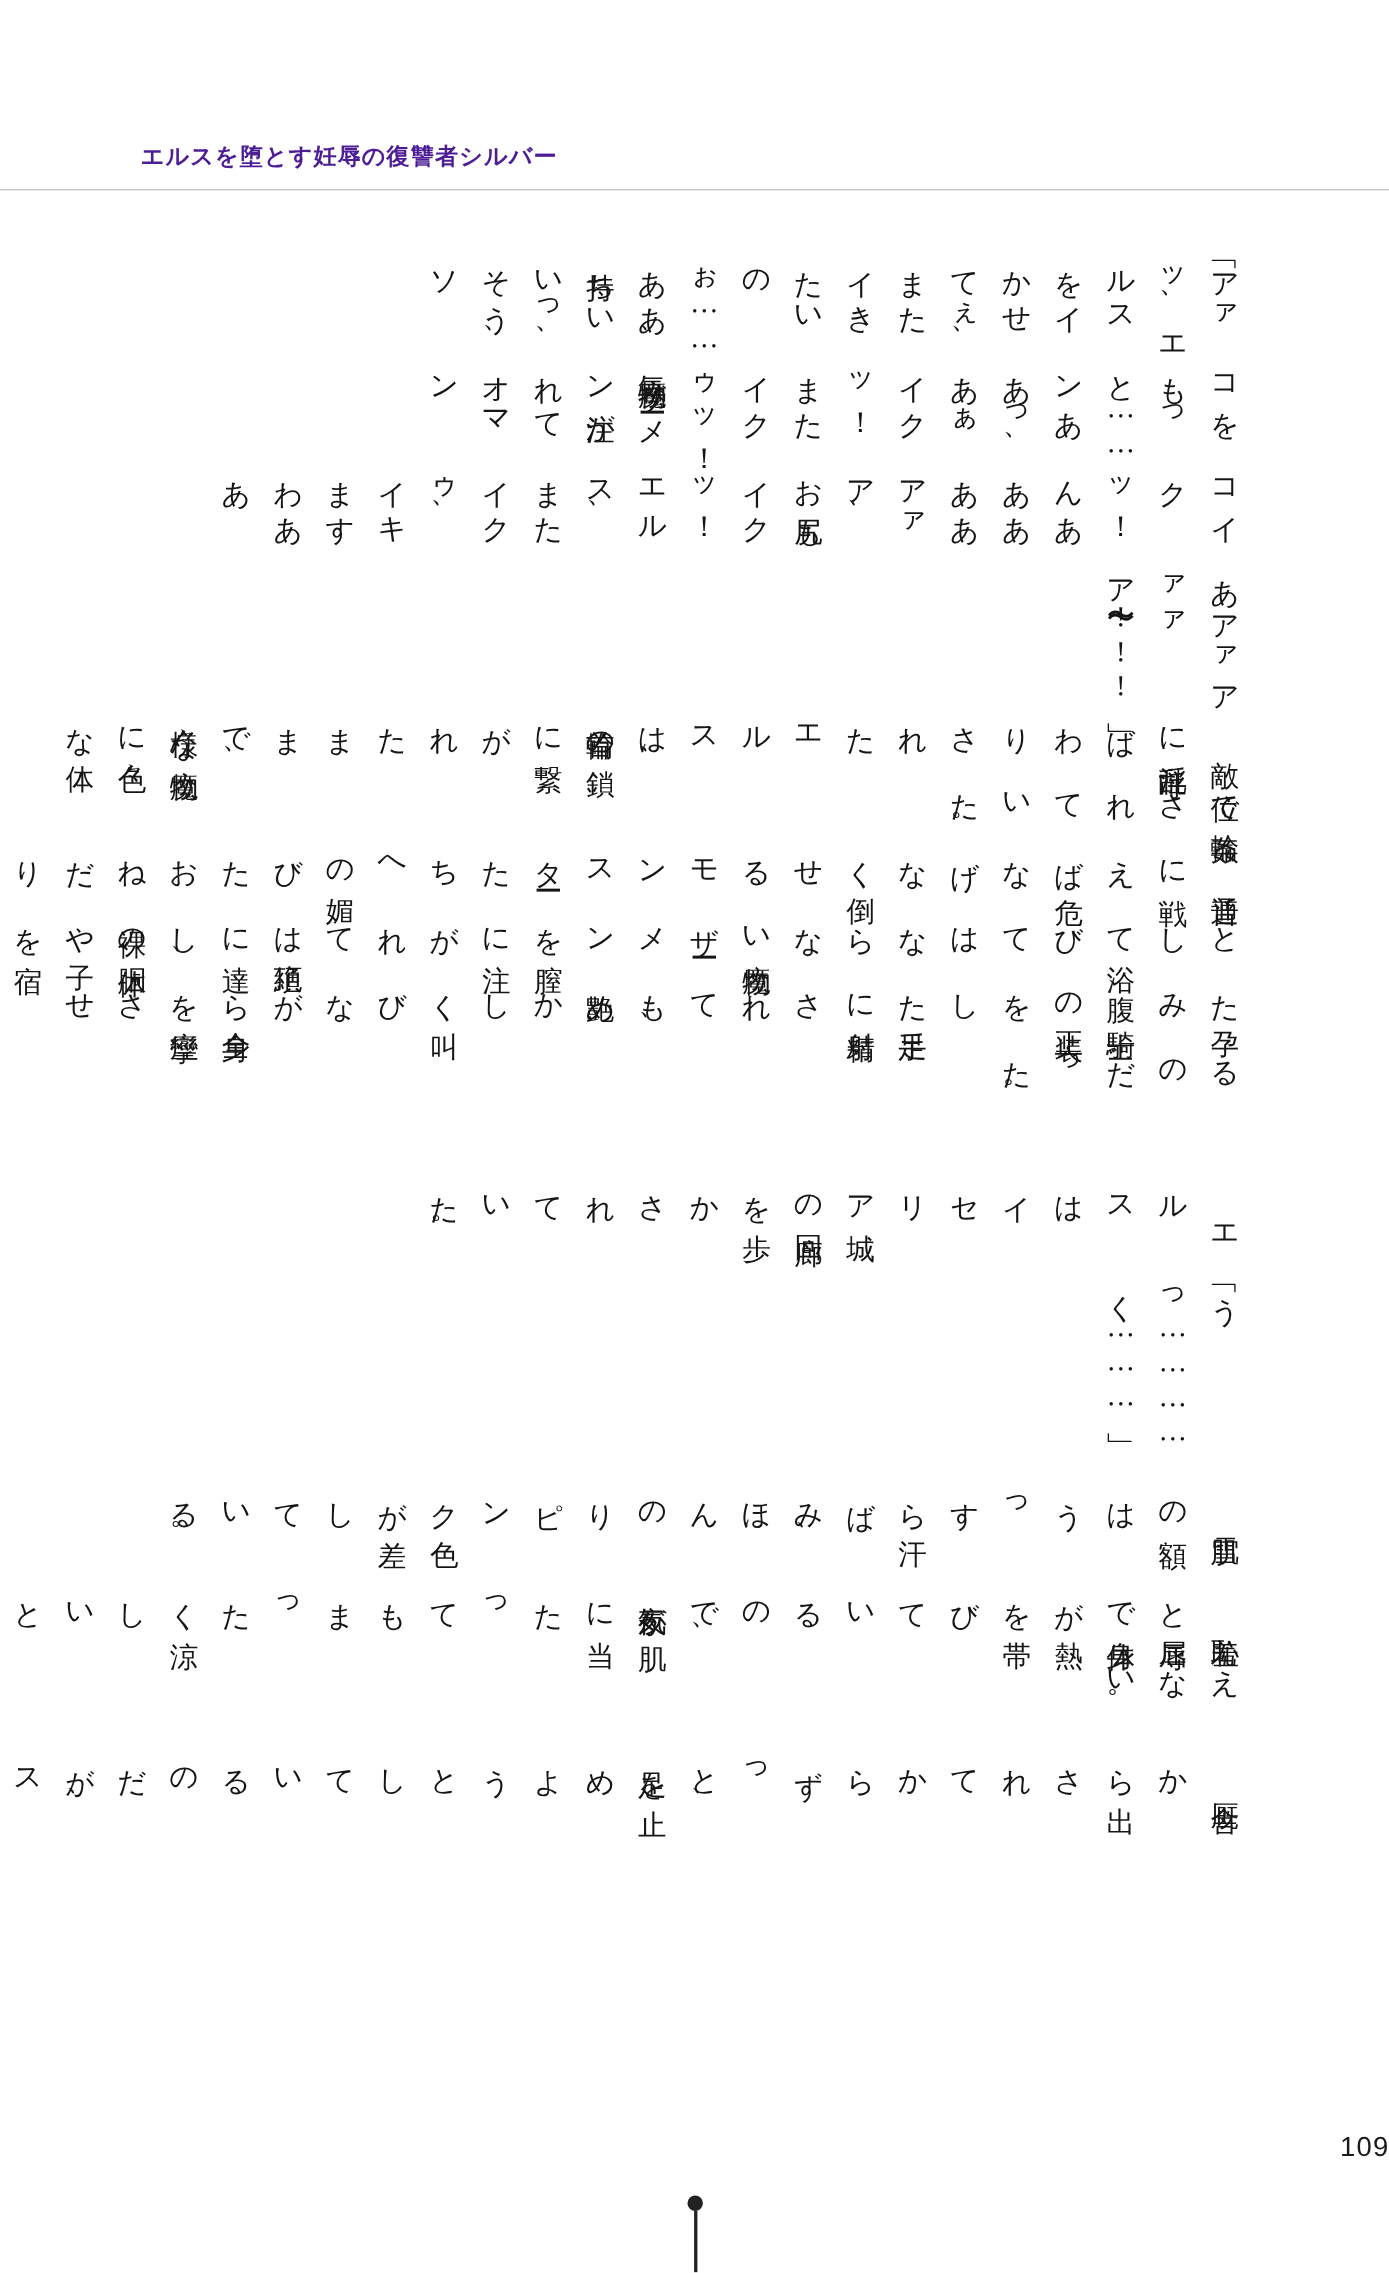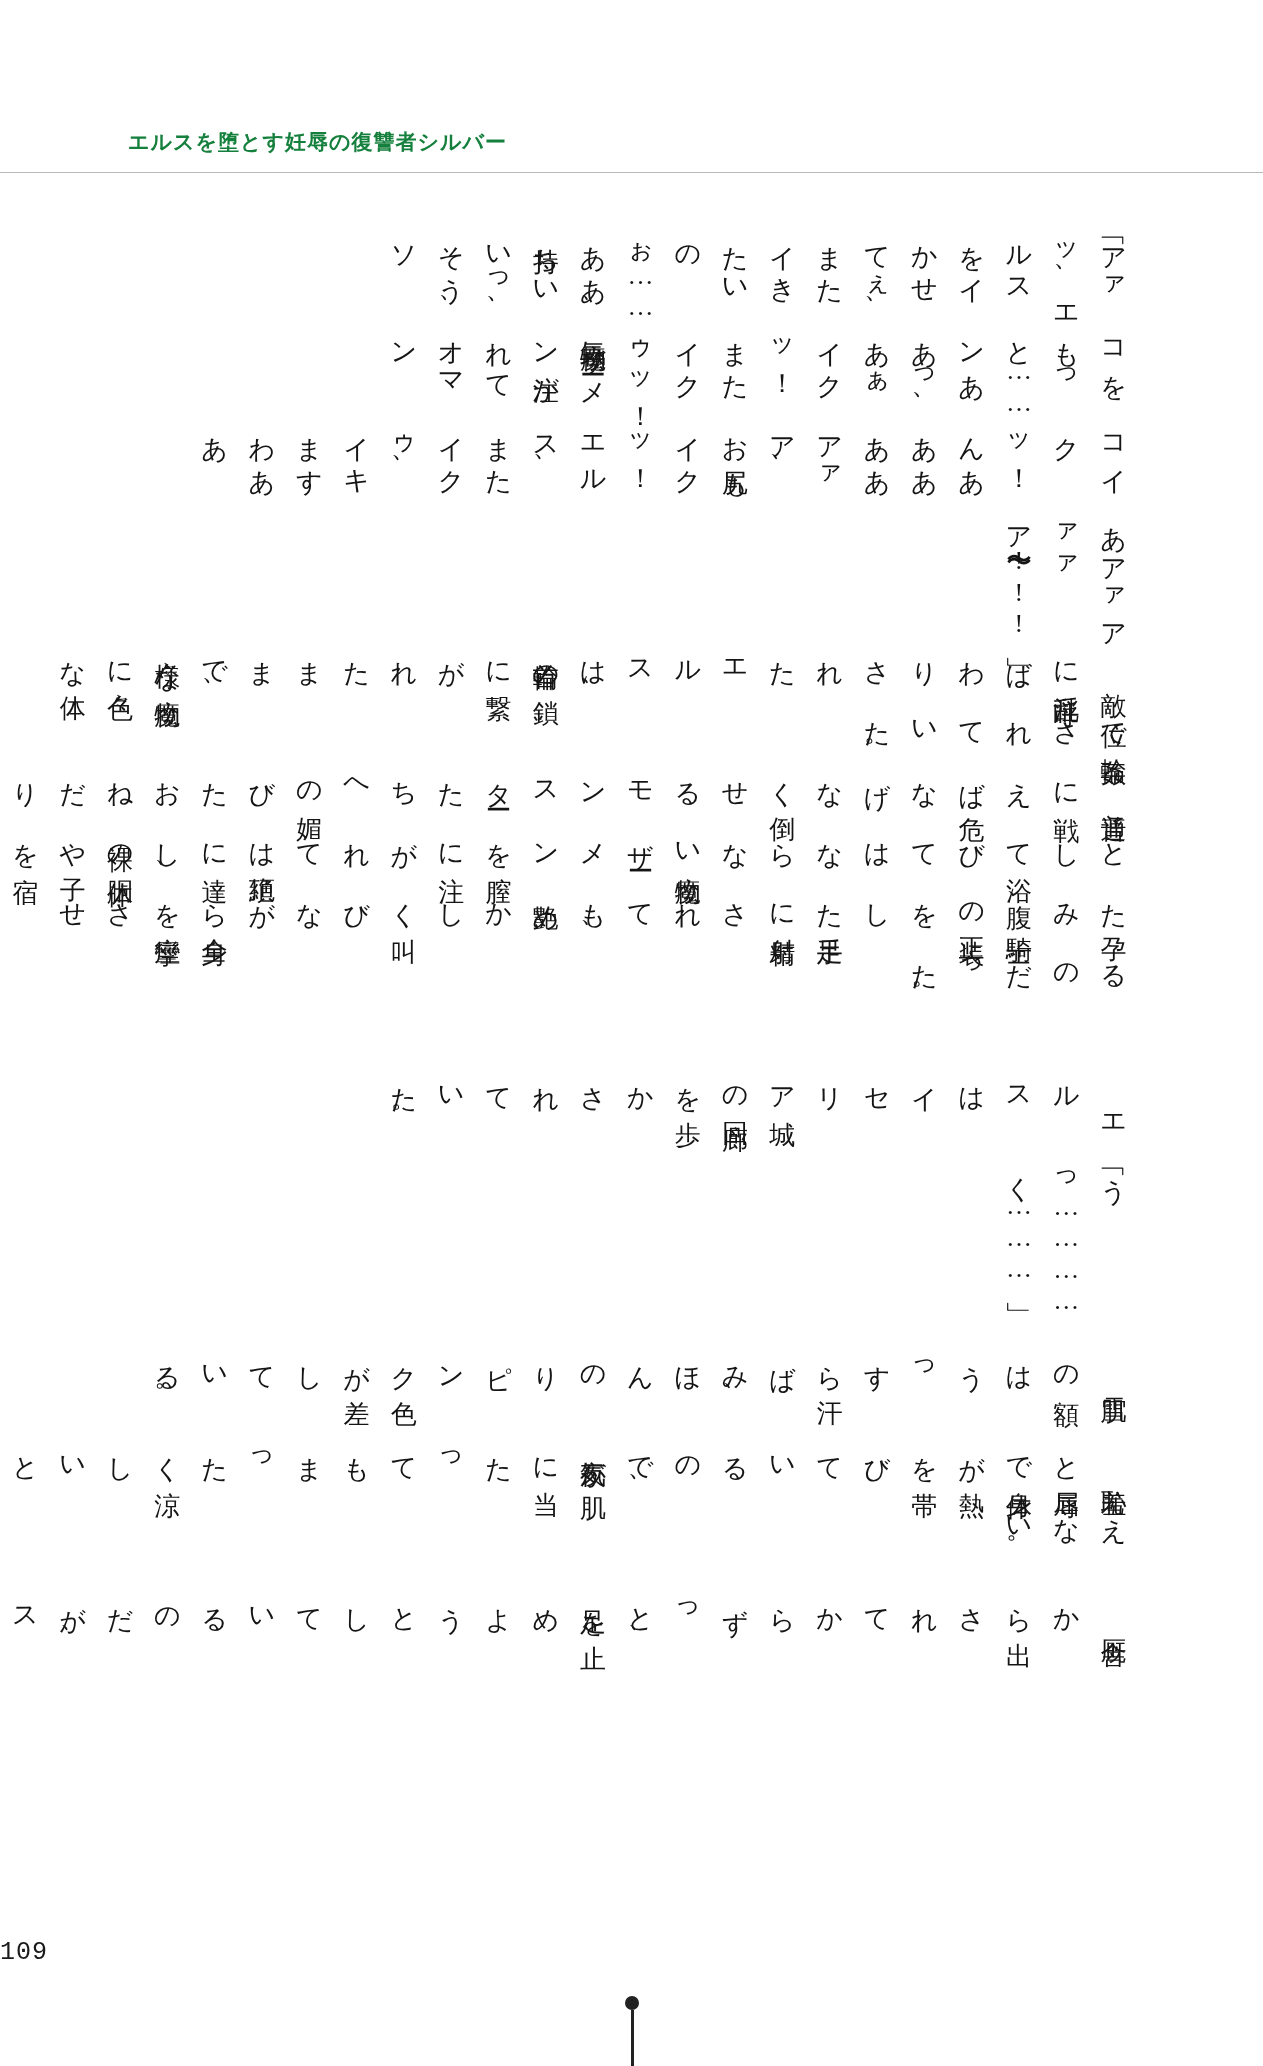--- a/index.html
+++ b/index.html
@@ -18,21 +18,21 @@
   }
 
   
   .header {
     position: absolute;
     top: 128px;
     left: 128px;
     font-size: 21px;
     font-weight: bold;
     letter-spacing: 1px;
-    color: #15803d;
+    color: #4c1d95;
     font-family: "DejaVu Sans", "Liberation Sans", sans-serif;
     white-space: nowrap;
   }
   .header-rule {
     position: absolute;
     top: 172px;
     left: 0px;
     width: 1263px;
     height: 1px;
     background: #b9b9b9;
@@ -67,23 +67,23 @@
   .col.indent2 {
     padding-top: 62px;
   }
 
   
   .folio {
     position: absolute;
     left: 0;
     right: 0;
     top: 1938px;
-    text-align: left;
+    text-align: right;
     font-size: 25px;
-    font-family: Liberation Mono, monospace;
+    font-family: Liberation Sans, sans-serif;
     color: #1a1a1a;
     letter-spacing: 1px;
   }
   .footer-dot {
     position: absolute;
     left: 50%;
     top: 1996px;
     width: 14px;
     height: 14px;
     margin-left: -7px;

